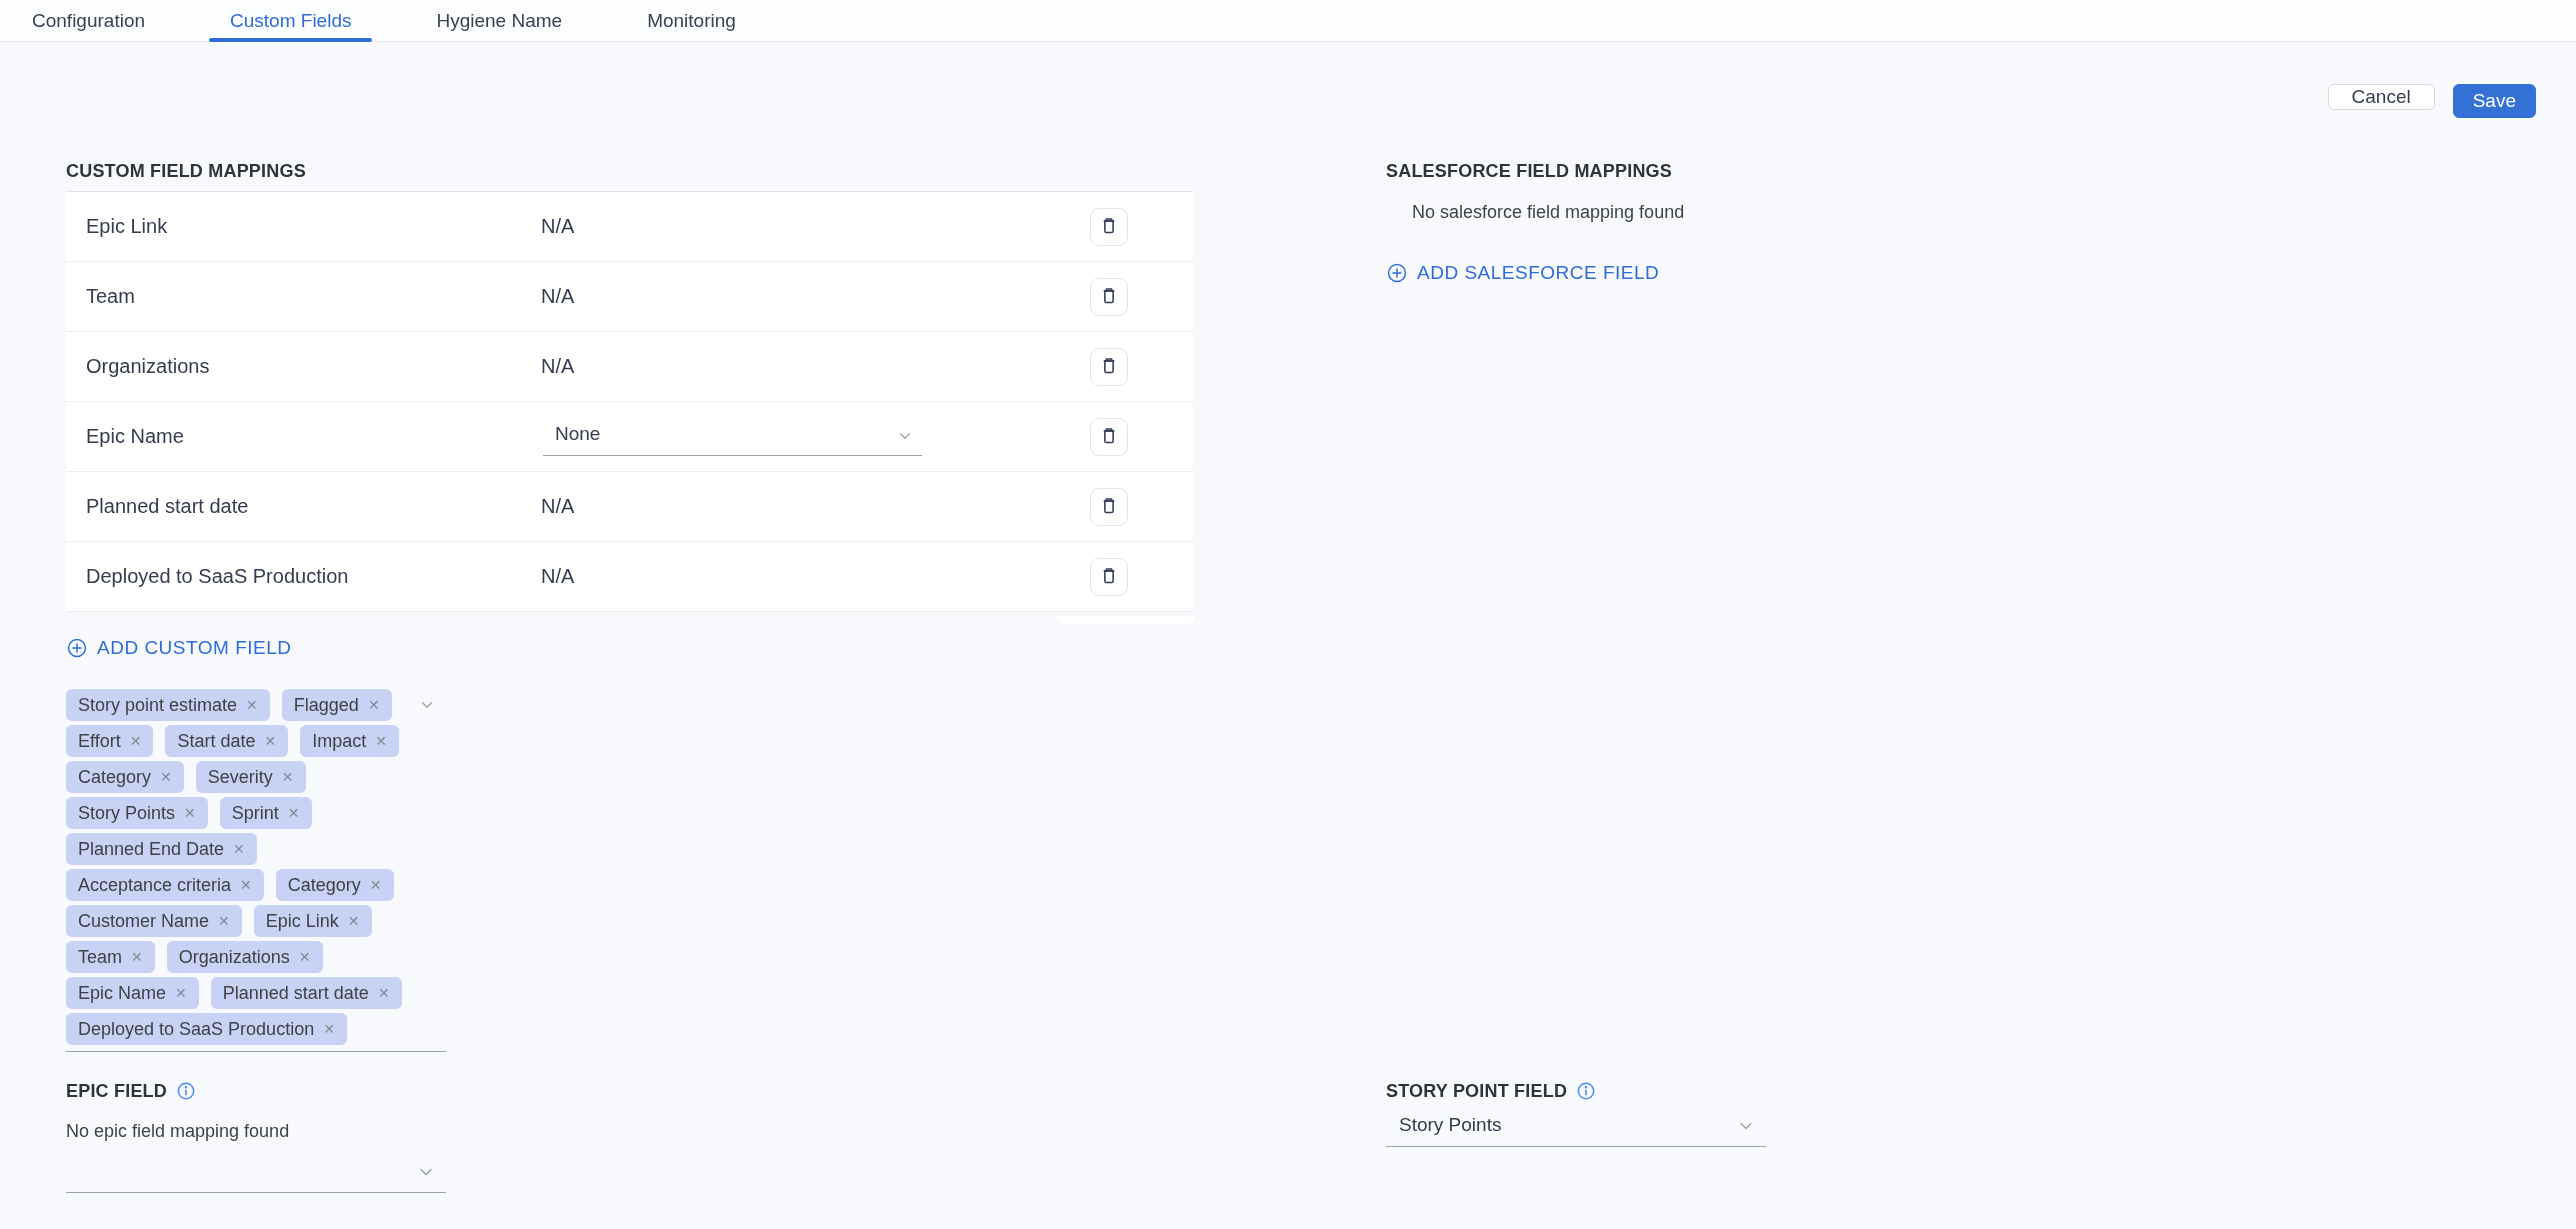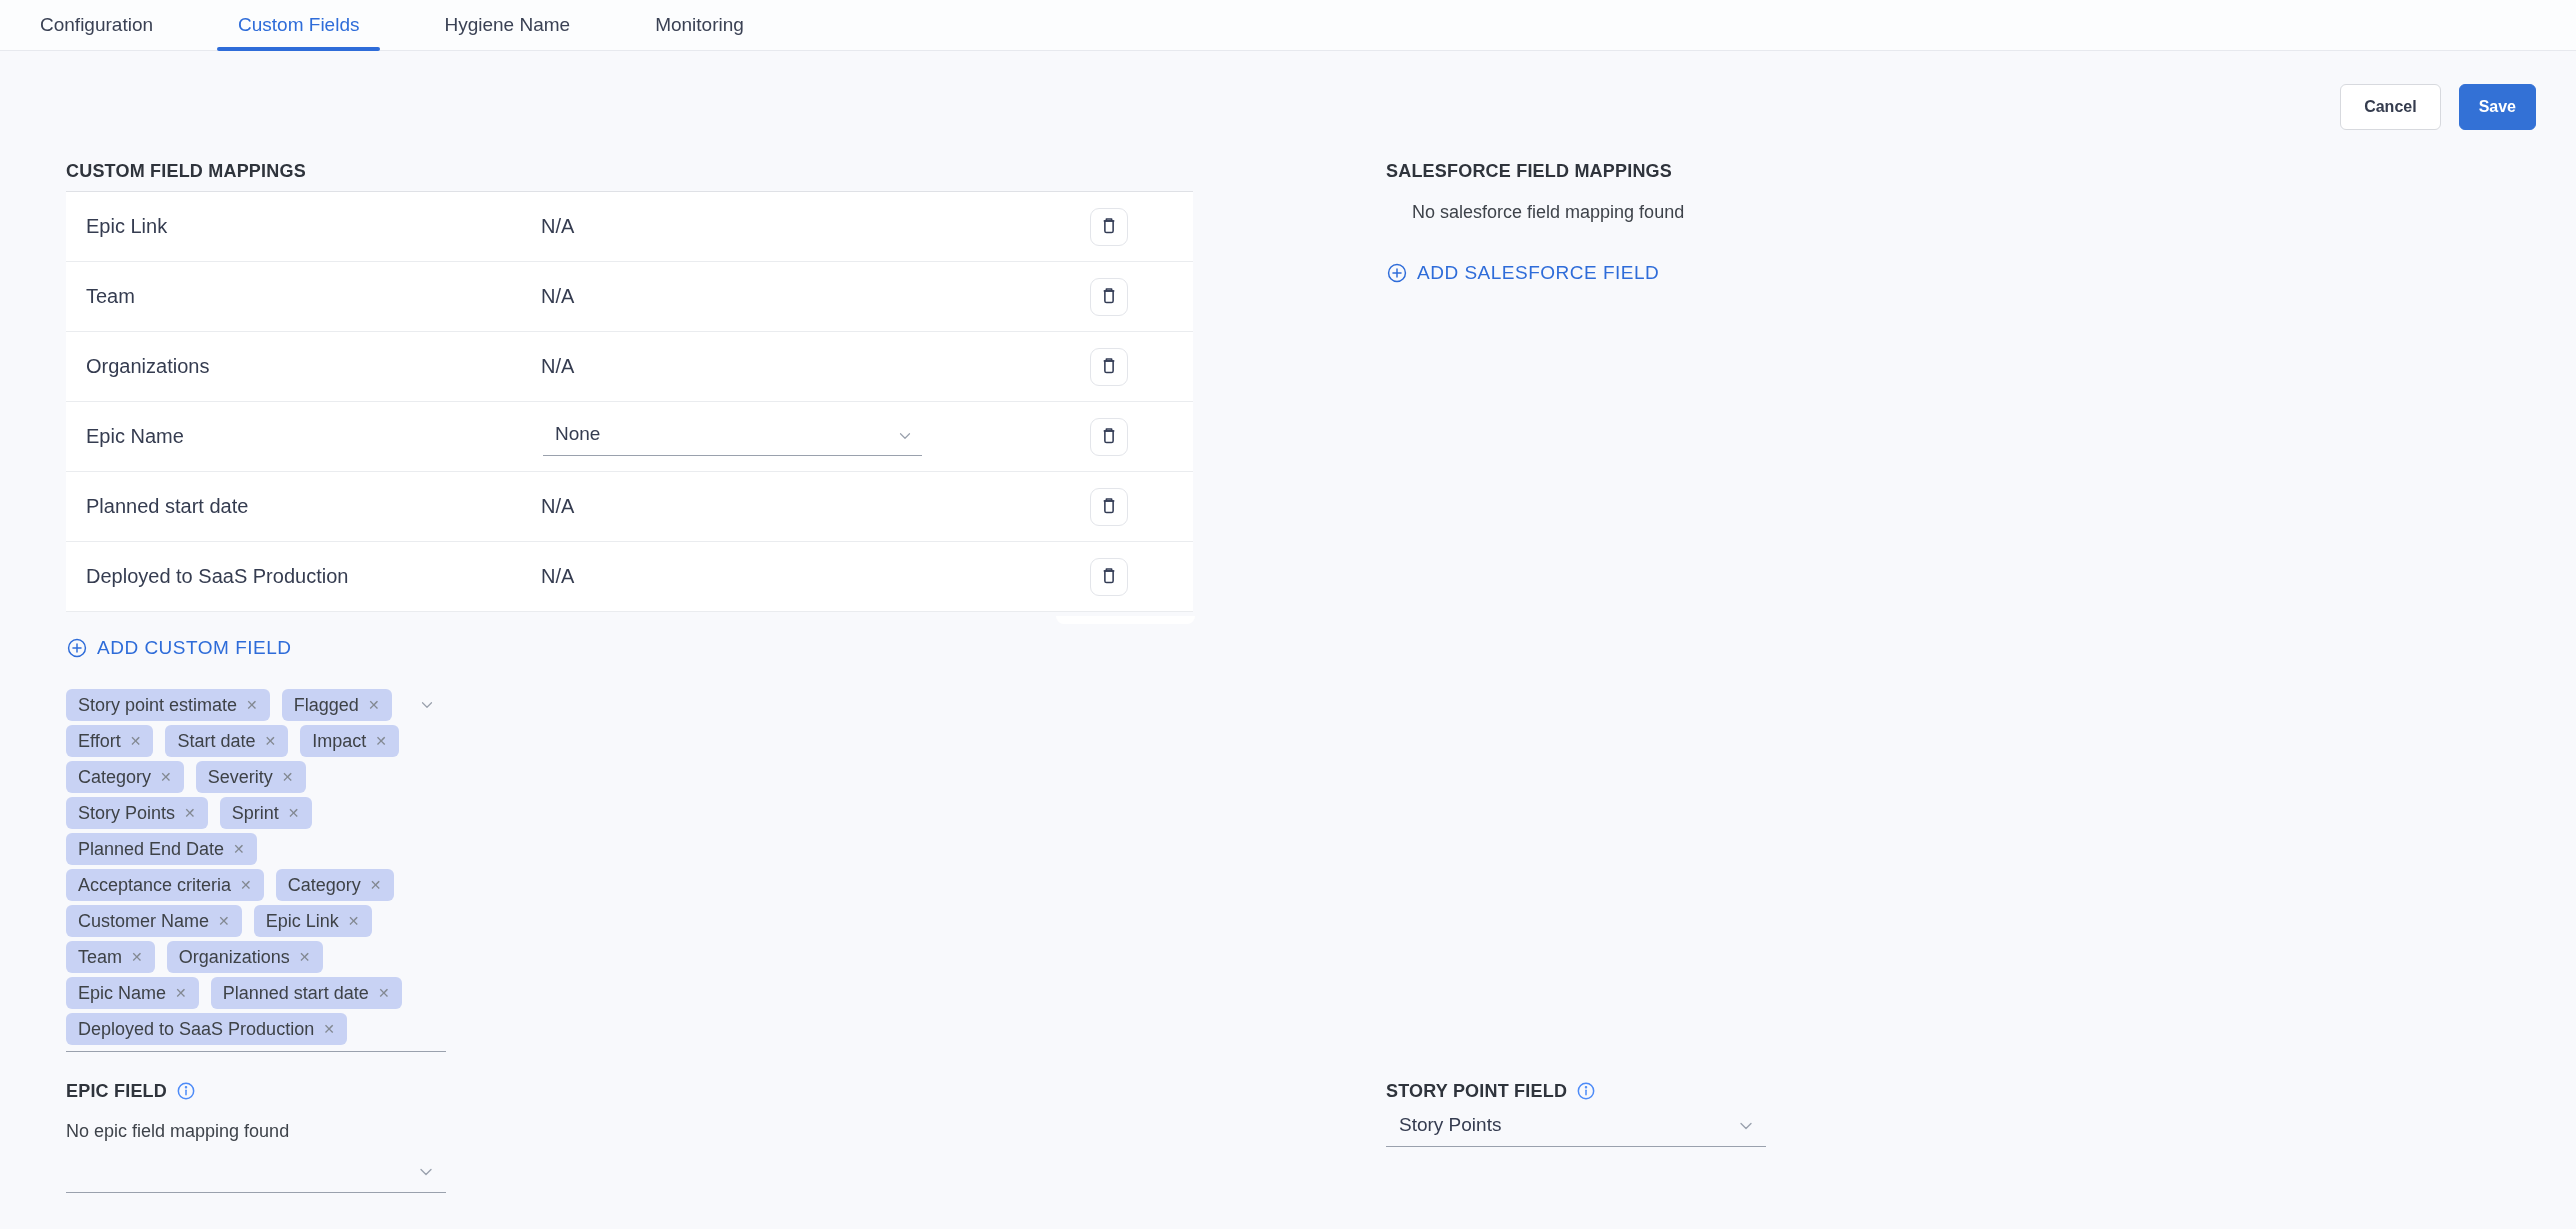--- a/index.html
+++ b/index.html
@@ -13,38 +13,38 @@
   html,body{width:2576px;height:1229px;overflow:hidden;}
   body{
     font-family:"Liberation Sans","DejaVu Sans",sans-serif;
     background:#f8f9fc;
     position:relative;
     color:var(--navy);
   }
 
   
   .tabbar{
-    position:absolute;top:0;left:0;right:0;height:51px;
+    position:absolute;top:0;left:0;right:0;height:42px;
     background:#fcfdfe;border-bottom:1px solid #e7e9ee;
-    display:flex;align-items:stretch;padding-left:19px;
+    display:flex;align-items:stretch;padding-left:11px;
   }
   .tab{
     position:relative;display:flex;align-items:center;
     padding:0 21px;margin-right:43px;font-size:19px;color:#3a4154;cursor:pointer;
     white-space:nowrap;
   }
   .tab.active{color:var(--accent);}
   .tab.active::after{
     content:"";position:absolute;left:0;right:0;bottom:-1px;height:4px;
     background:var(--accent);border-radius:3px;
   }
 
   
   .actions{position:absolute;top:84px;right:40px;display:flex;gap:18px;}
-  .btn{height:46px;font-size:16px;border-radius:6px;display:flex;align-items:center;cursor:pointer;font-family:inherit;font-weight:bold;}
+  .btn{height:26px;font-size:19px;border-radius:6px;display:flex;align-items:center;cursor:pointer;font-family:inherit;}
   .btn-cancel{background:#fff;border:1px solid #d7d9de;color:#353c4e;padding:0 23px;}
   .btn-save{background:var(--save);border:1px solid var(--save);color:#fff;padding:16px 19px;}
 
   
   .section-title{font-size:18px;font-weight:700;color:#2f343c;letter-spacing:0.2px;line-height:22px;}
   .field-title-row{display:flex;align-items:center;gap:9px;height:22px;}
   .info-icon{color:#4d8bf8;display:inline-flex;}
   .empty-msg{font-size:18px;color:#3e434a;line-height:18px;}
 
   

